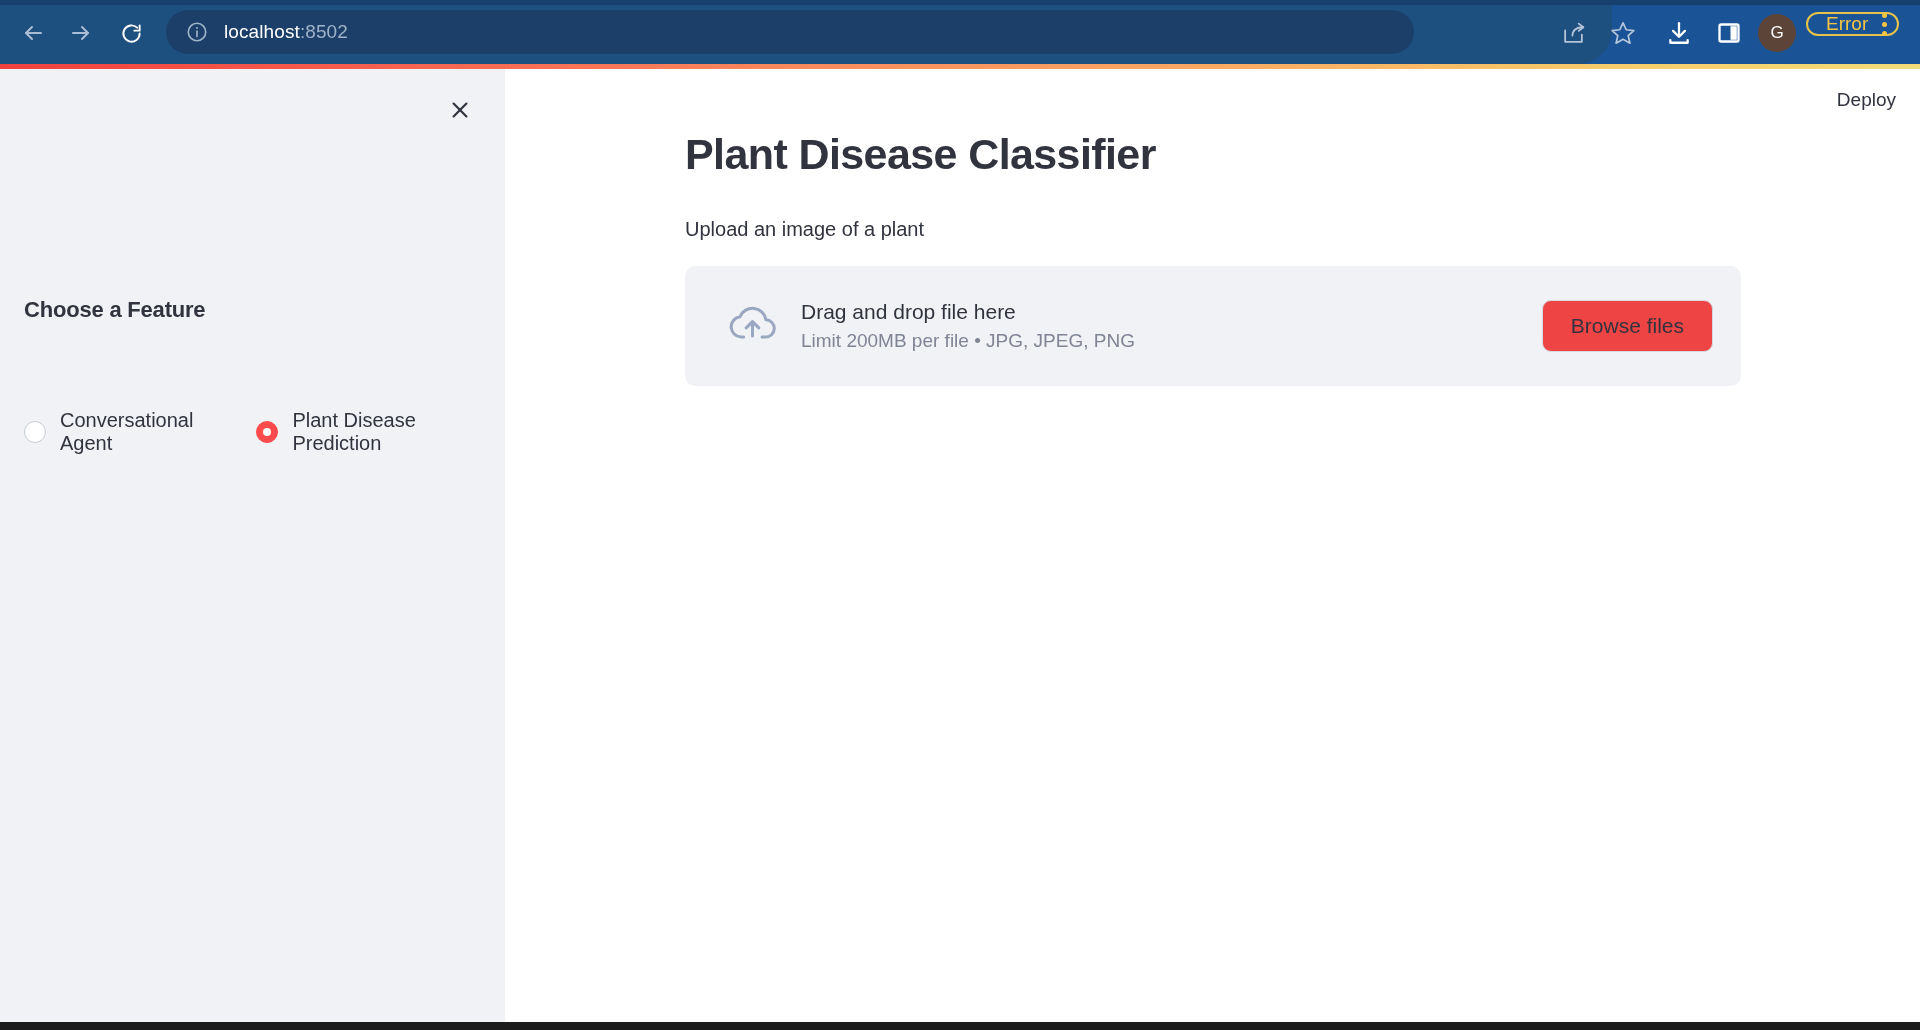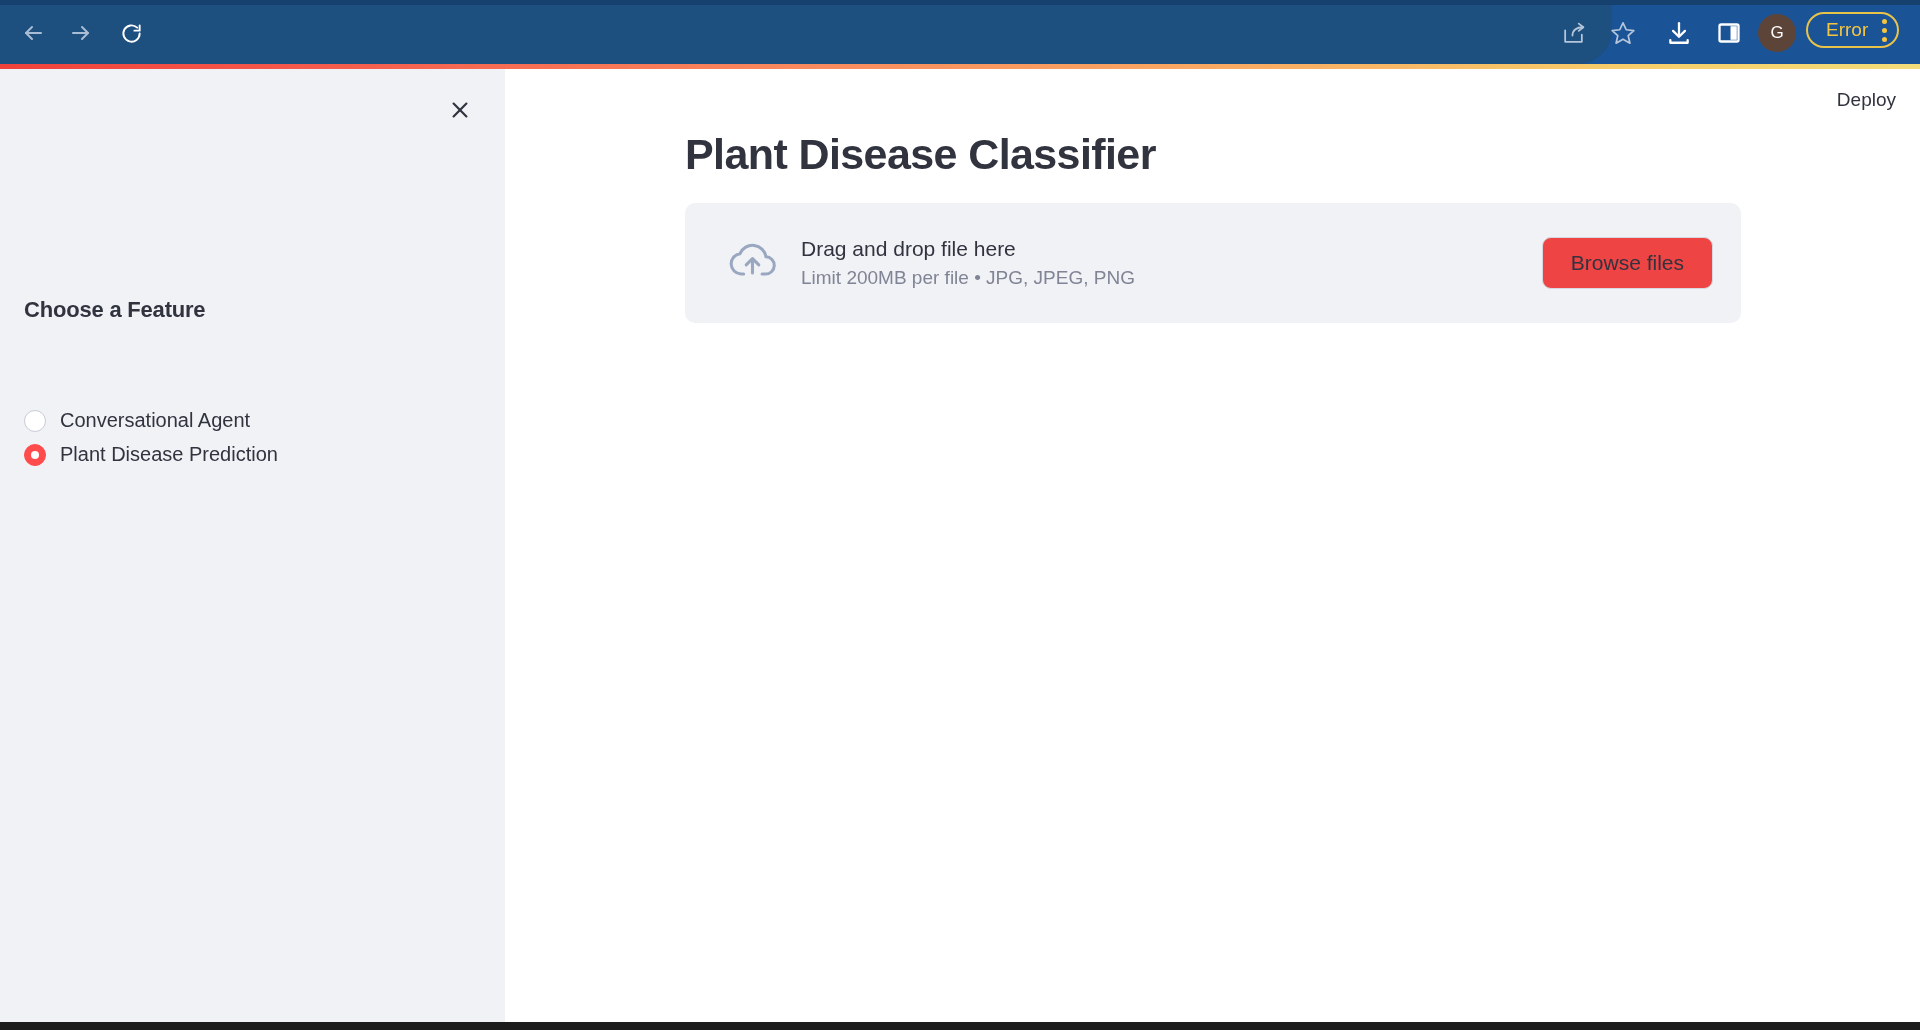--- a/index.html
+++ b/index.html
@@ -92,21 +92,21 @@
     background: #5c4439;
     color: #ffffff;
     font-size: 17px;
     display: flex; align-items: center; justify-content: center;
     cursor: pointer;
   }
 
   #error-pill {
     position: absolute;
     top: 12px; left: 1806px;
-    height: 36px;
+    height: 24px;
     padding: 0 10px 0 18px;
     border: 2px solid #e9c349;
     border-radius: 22px;
     display: flex; align-items: center; gap: 14px;
     cursor: pointer;
   }
   #error-label { color: #f5c542; font-size: 19px; }
   #chrome-kebab { display: flex; flex-direction: column; gap: 4px; cursor: pointer; }
   #chrome-kebab i { width: 5px; height: 5px; border-radius: 50%; background: #f5c542; display: block; }
 
@@ -147,21 +147,21 @@
     position: absolute;
     top: 228px; left: 24px;
     font-size: 22px;
     font-weight: 700;
     color: #31333f;
     letter-spacing: -.2px;
   }
   #radio-group {
     position: absolute;
     top: 340px; left: 24px;
-    display: flex; flex-direction: column; gap: 11px;
+    display: flex; flex-direction: row; gap: 11px;
   }
   .radio-row { display: flex; align-items: center; gap: 14px; cursor: pointer; }
   .radio-mark {
     width: 22px; height: 22px;
     border-radius: 50%;
     flex: 0 0 22px;
     display: flex; align-items: center; justify-content: center;
   }
   .radio-mark.off { background: #ffffff; border: 1px solid #c9ccd6; }
   .radio-mark.on  { background: #ff4b4b; border: 1px solid #ff4b4b; }
@@ -287,20 +287,28 @@
     </svg>
   </div>
 
   <div class="nav-btn" id="nav-reload">
     <svg width="23" height="23" viewBox="0 0 24 24" fill="none" stroke="#ffffff" stroke-width="2" stroke-linecap="round" stroke-linejoin="round">
       <path d="M20.5 12a8.5 8.5 0 1 1-2.6-6.1"></path>
       <polyline points="20.5 3.6 20.5 9 15 9"></polyline>
     </svg>
   </div>
 
+  <div id="omnibox">
+    <svg id="site-info-icon" viewBox="0 0 24 24" fill="none" stroke="#9fb3c9" stroke-width="1.8">
+      <circle cx="12" cy="12" r="9.5"></circle>
+      <line x1="12" y1="11" x2="12" y2="17" stroke-linecap="round"></line>
+      <circle cx="12" cy="7.6" r="1.05" fill="#9fb3c9" stroke="none"></circle>
+    </svg>
+    <span id="omnibox-url"><span class="host">localhost</span><span class="port">:8502</span></span>
+  </div>
 
   <div class="chrome-icon" id="icon-share">
     <svg width="25" height="25" viewBox="0 0 24 24" fill="none" stroke="#b6c6da" stroke-width="1.7" stroke-linecap="round" stroke-linejoin="round">
       <path d="M4 9v11h16v-7"></path>
       <path d="M11 14c0-5 3.5-8 10-8"></path>
       <polyline points="17 2.5 21.5 6 17 9.5"></polyline>
     </svg>
   </div>
 
   <div class="chrome-icon" id="icon-bookmark">
@@ -370,20 +378,21 @@
       <span id="deploy-button">Deploy</span>
       <span id="main-kebab">
           <i></i>
           <i></i>
           <i></i>
         </span>
     </div>
 
     <div id="content">
       <h2 id="section-title">Plant Disease Classifier</h2>
+      <p id="upload-label">Upload an image of a plant</p>
 
       <div id="file-uploader">
         <svg id="cloud-upload-icon" viewBox="0 0 48 48" fill="none" stroke="#9aa7c0" stroke-width="2.6" stroke-linecap="round" stroke-linejoin="round">
           <path d="M35.2 33.5H38a7.4 7.4 0 0 0 .5-14.8A11.6 11.6 0 0 0 16.3 16 8.8 8.8 0 0 0 17 33.5h2.4"></path>
           <line x1="27" y1="20.5" x2="27" y2="32.5"></line>
           <polyline points="21.6 25.6 27 20.2 32.4 25.6"></polyline>
         </svg>
         <div id="uploader-texts">
           <div id="dropzone-primary">Drag and drop file here</div>
           <div id="dropzone-secondary">Limit 200MB per file • JPG, JPEG, PNG</div>

